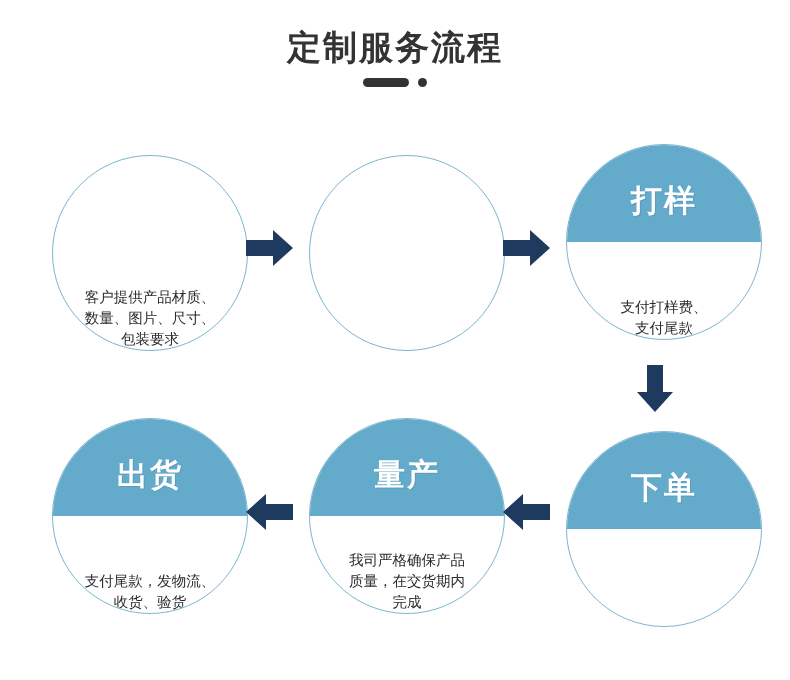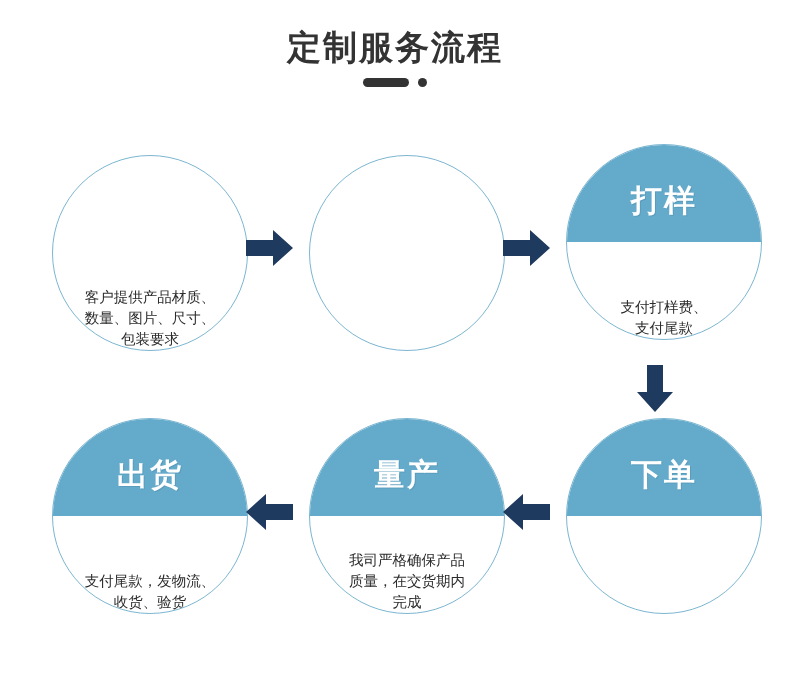--- a/index.html
+++ b/index.html
@@ -111,21 +111,21 @@
     text-align: center;
     width: 182px;
     white-space: pre-line;
   }
 
   
   #node-0 { left: 52px;  top: 155px; }
   #node-1 { left: 309px; top: 155px; }
   #node-2 { left: 566px; top: 144px; }
   
-  #node-3 { left: 566px; top: 418px; }
+  #node-3 { left: 566px; top: 431px; }
   #node-4 { left: 309px; top: 418px; }
   #node-5 { left: 52px;  top: 418px; }
 
   
   .arrow {
     position: absolute;
     line-height: 0;
   }
   #arrow-0 { left: 246px; top: 228px; }
   #arrow-1 { left: 503px; top: 228px; }

